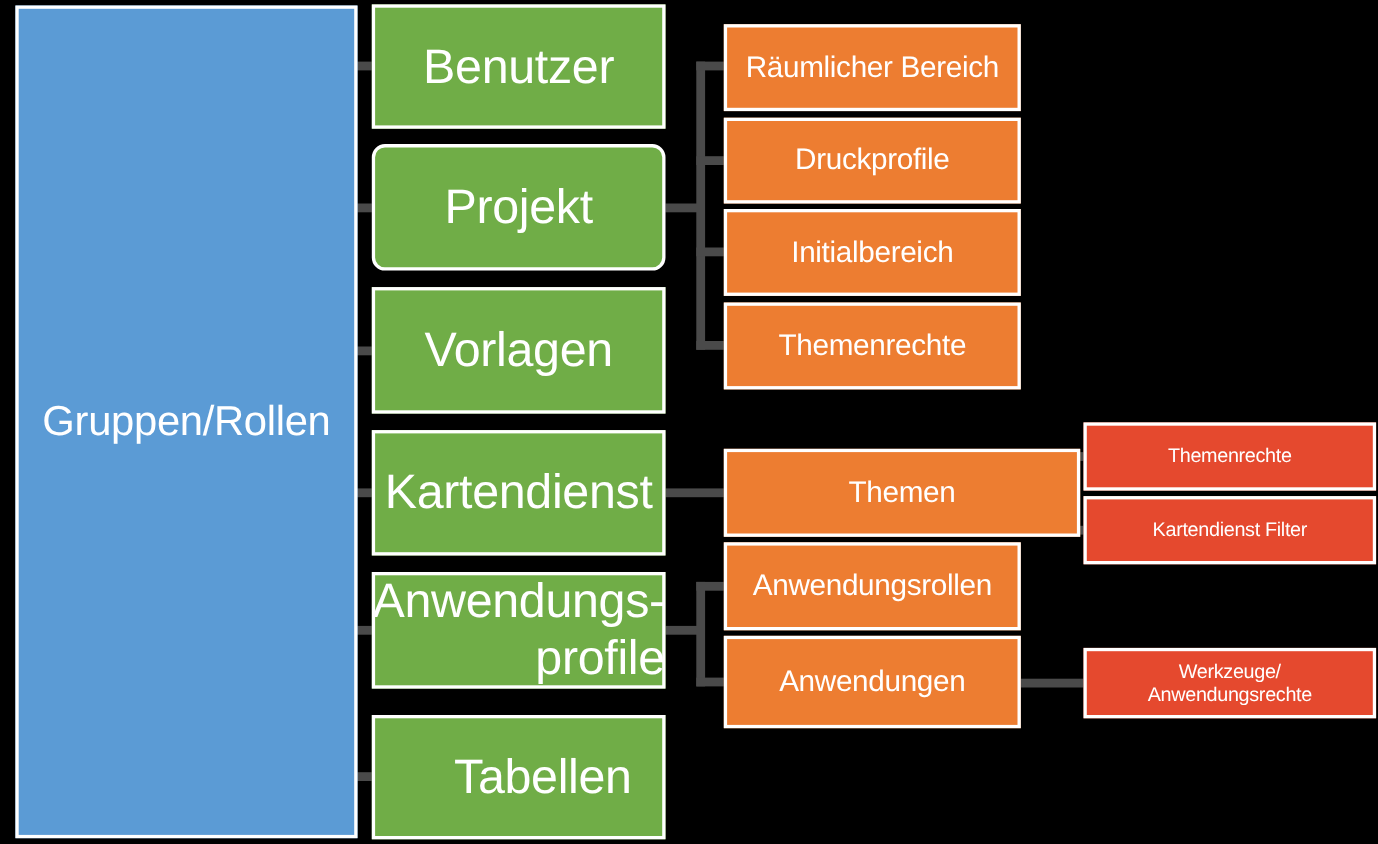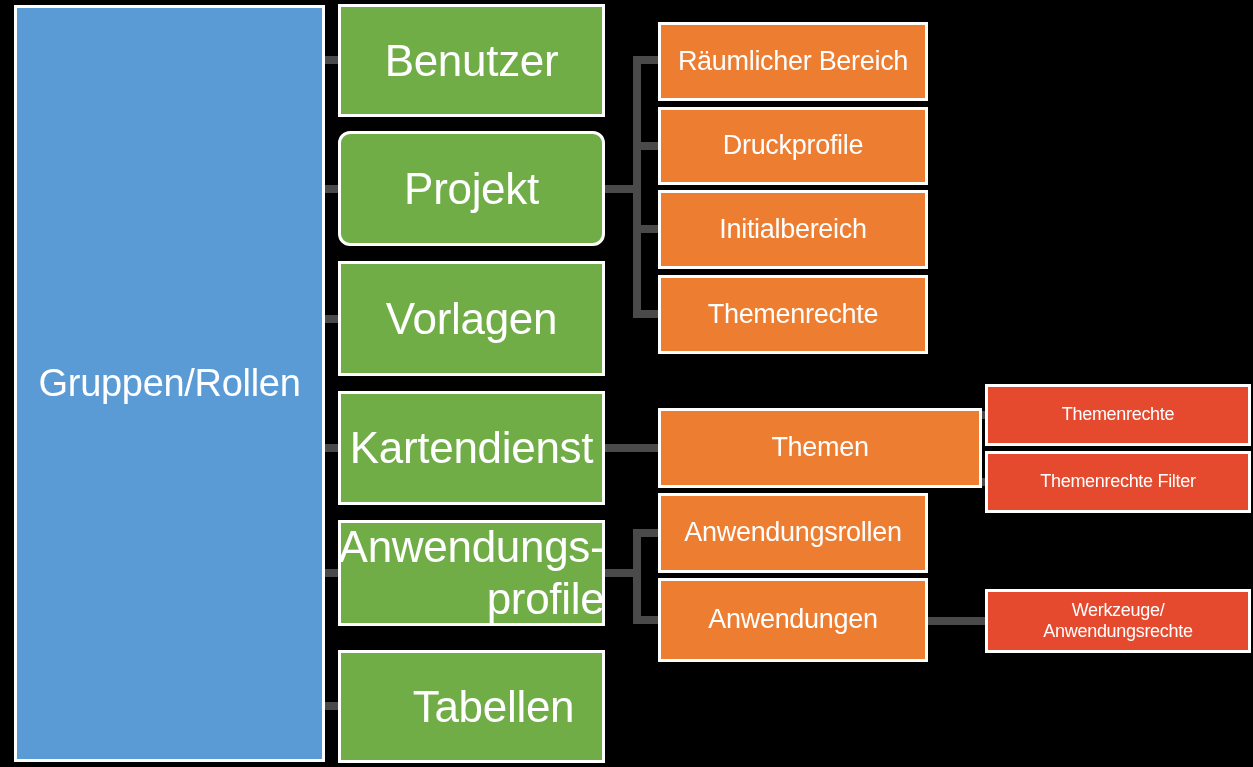--- a/index.html
+++ b/index.html
@@ -110,20 +110,20 @@
     <span>Anwendungsrollen</span>
   </div>
   <div class="node node-l2" style="left:658px;top:578px;width:270px;height:84px;">
     <span>Anwendungen</span>
   </div>
 
   <div class="node node-l3" style="left:985px;top:384px;width:266px;height:62px;">
     <span>Themenrechte</span>
   </div>
   <div class="node node-l3" style="left:985px;top:451px;width:266px;height:62px;">
-    <span>Themenrechte Filter</span>
+    <span>Kartendienst Filter</span>
   </div>
   <div class="node node-l3" style="left:985px;top:589px;width:266px;height:64px;">
     <span>Werkzeuge/
 Anwendungsrechte</span>
   </div>
 
 </div>
 
 </body></html>

